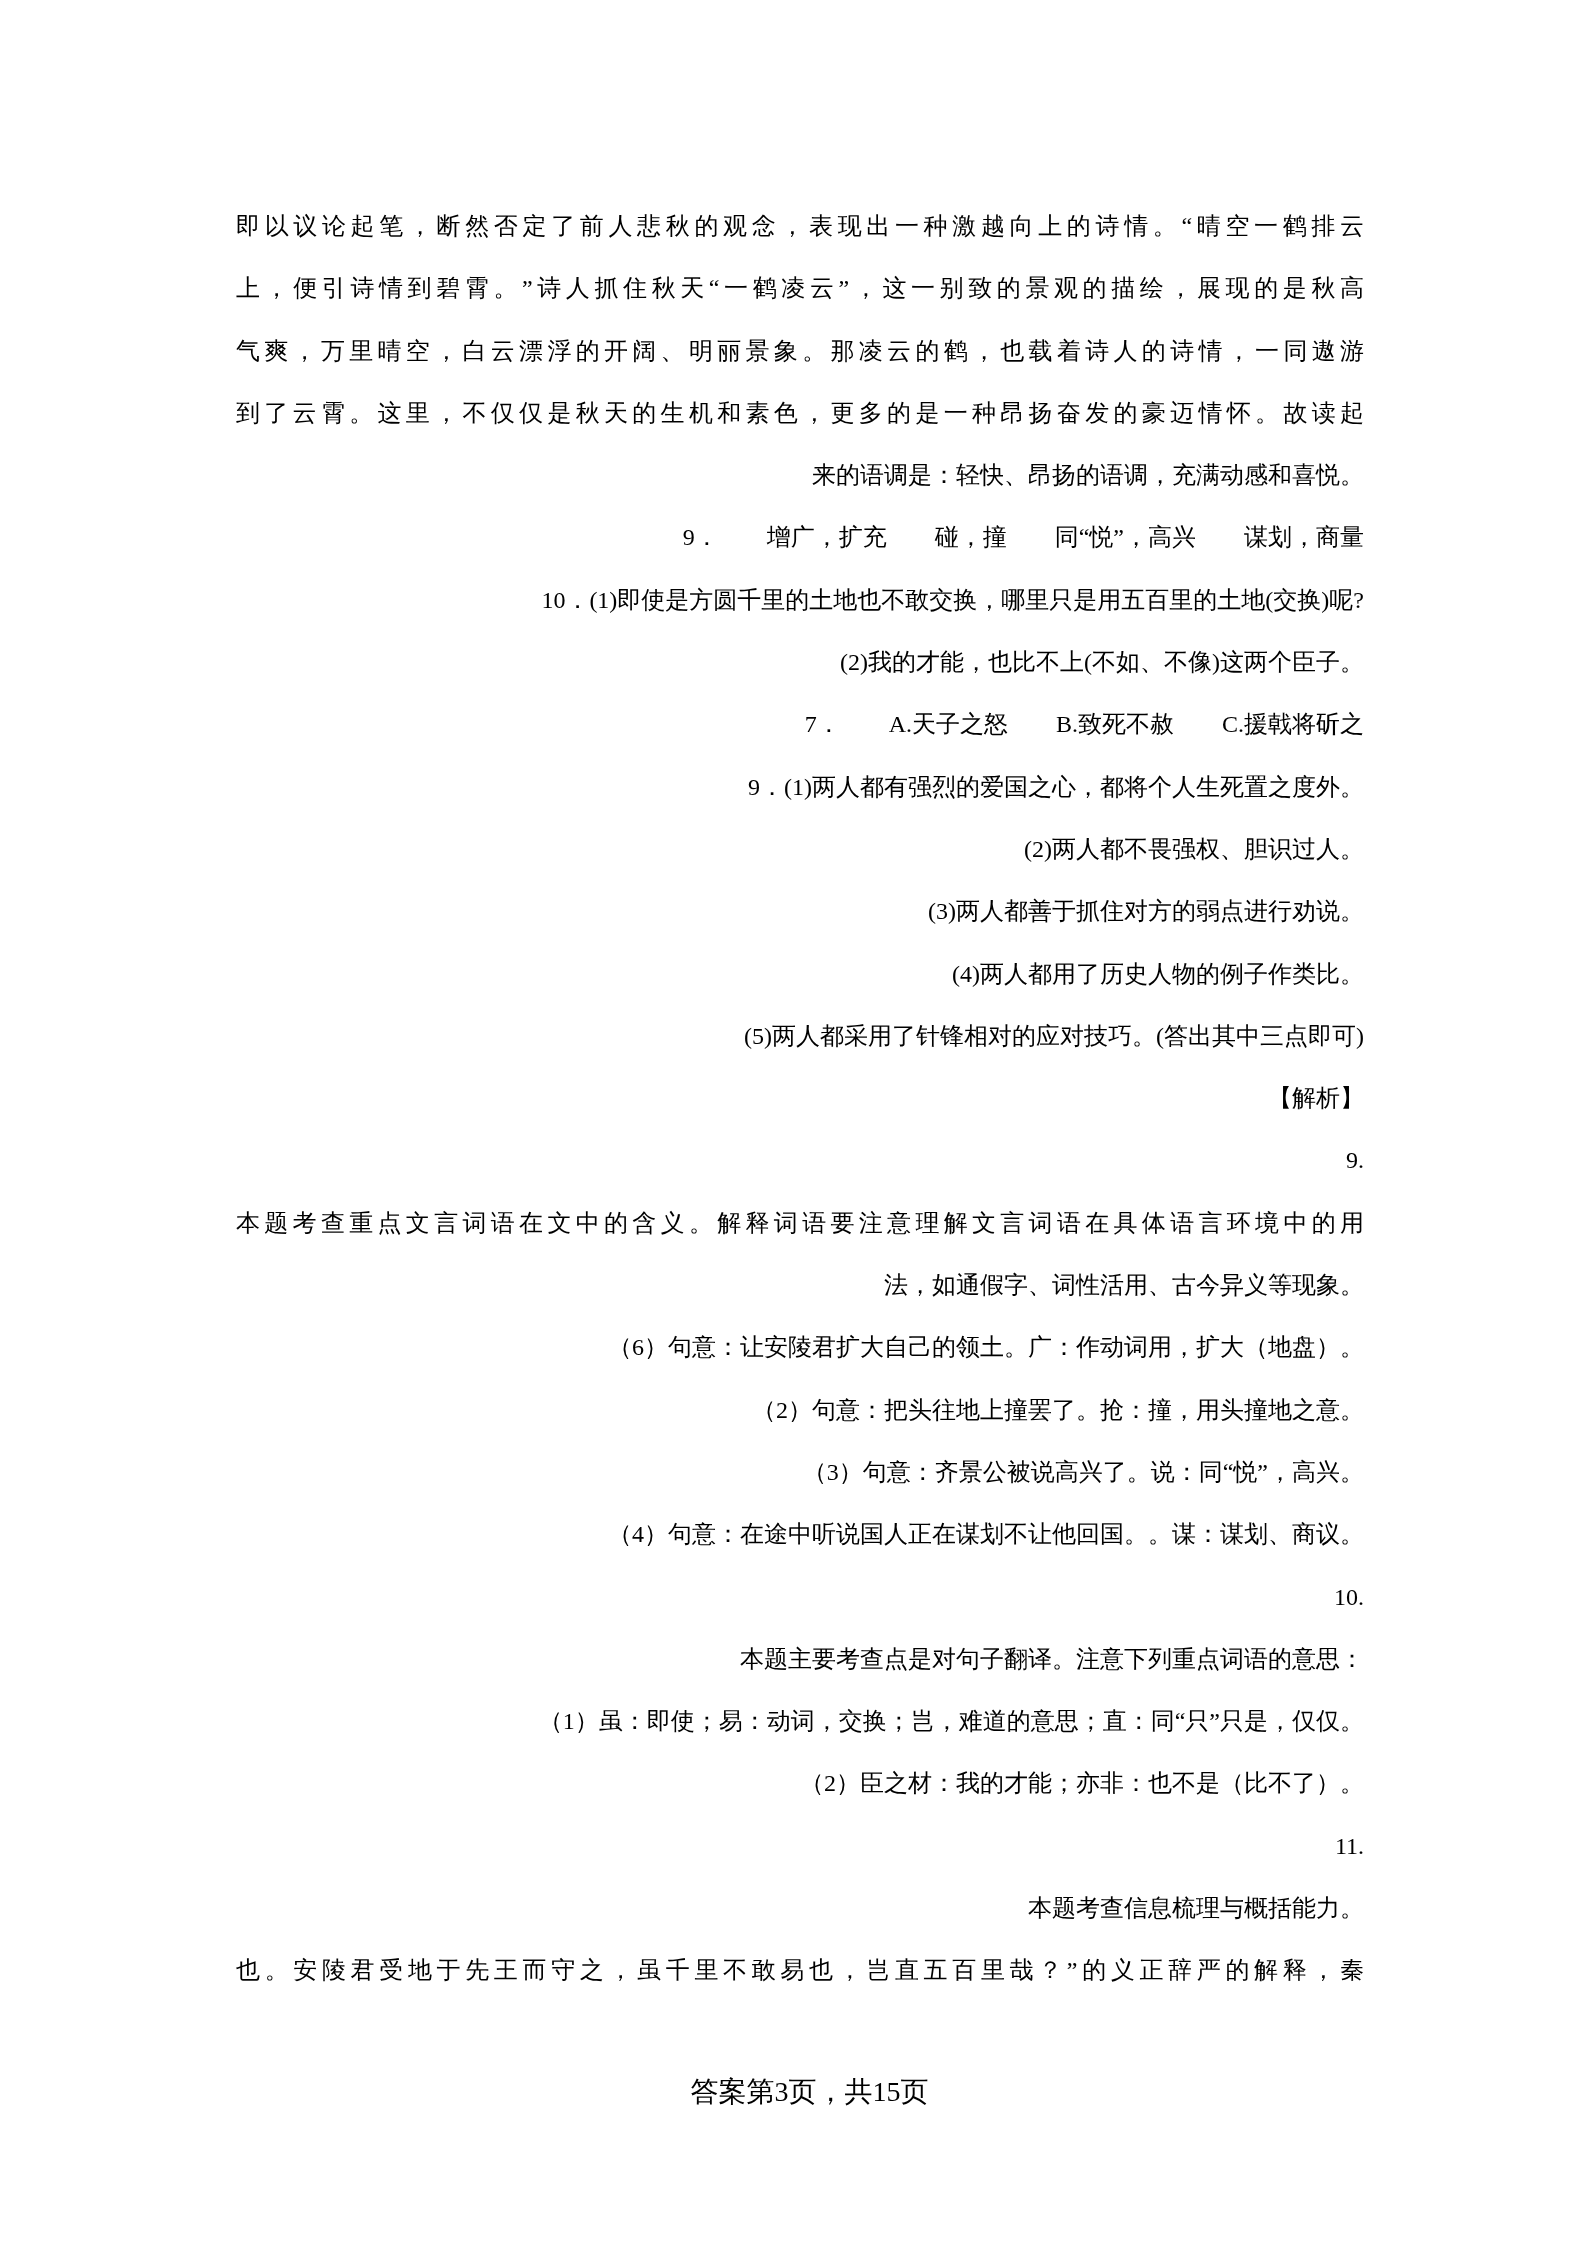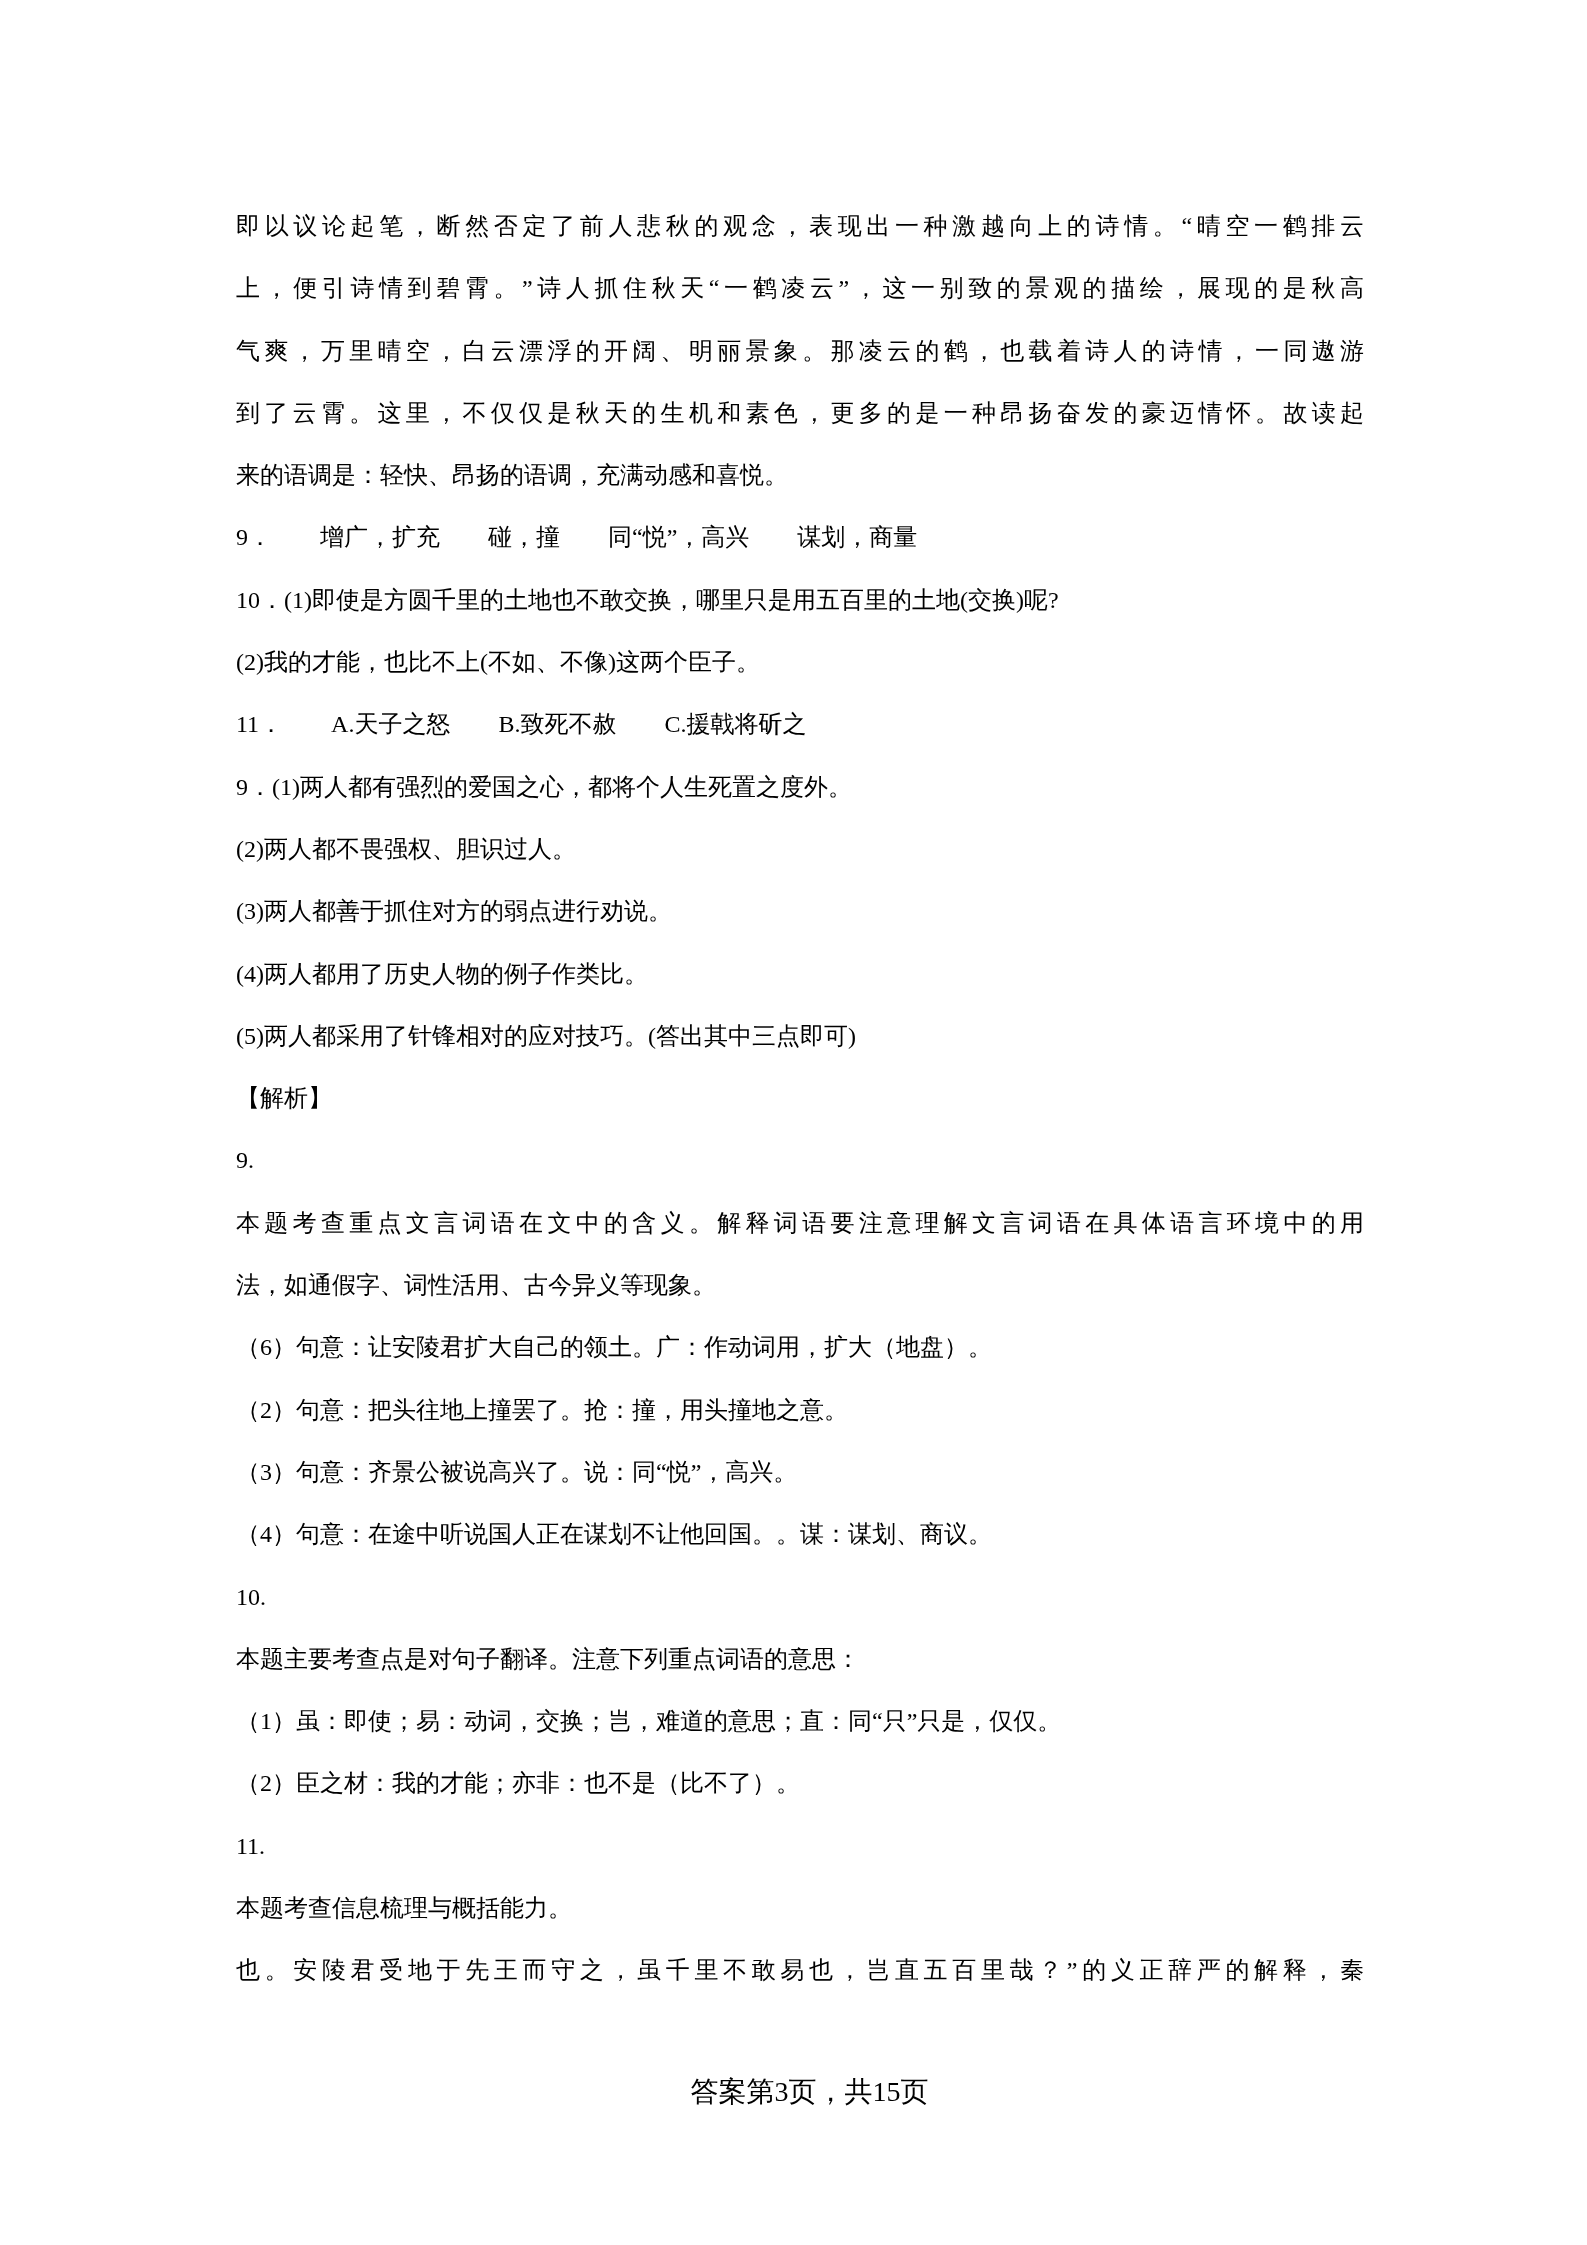--- a/index.html
+++ b/index.html
@@ -18,20 +18,21 @@
     left: 236px;
     top: 195px;
     width: 1128px;
     font-size: 24px;
     line-height: 62.3px;
   }
   .line {
     white-space: pre;        
     height: 62.3px;
     overflow: visible;
+    text-align: right;
   }
   .line.j {                  
     white-space: normal;
     text-align: justify;
     text-align-last: justify;
   }
   .footer {
     position: absolute;
     top: 2061px;
     left: 0;
@@ -48,21 +49,21 @@
 <div class="page">
   <div class="text-block" id="text-block">
       <div class="line j">即以议论起笔，断然否定了前人悲秋的观念，表现出一种激越向上的诗情。“晴空一鹤排云</div>
       <div class="line j">上，便引诗情到碧霄。”诗人抓住秋天“一鹤凌云”，这一别致的景观的描绘，展现的是秋高</div>
       <div class="line j">气爽，万里晴空，白云漂浮的开阔、明丽景象。那凌云的鹤，也载着诗人的诗情，一同遨游</div>
       <div class="line j">到了云霄。这里，不仅仅是秋天的生机和素色，更多的是一种昂扬奋发的豪迈情怀。故读起</div>
       <div class="line">来的语调是：轻快、昂扬的语调，充满动感和喜悦。</div>
       <div class="line">9．　　增广，扩充　　碰，撞　　同“悦”，高兴　　谋划，商量</div>
       <div class="line">10．(1)即使是方圆千里的土地也不敢交换，哪里只是用五百里的土地(交换)呢?</div>
       <div class="line">(2)我的才能，也比不上(不如、不像)这两个臣子。</div>
-      <div class="line">11．　　A.天子之怒　　B.致死不赦　　C.援戟将斫之</div>
+      <div class="line">7．　　A.天子之怒　　B.致死不赦　　C.援戟将斫之</div>
       <div class="line">9．(1)两人都有强烈的爱国之心，都将个人生死置之度外。</div>
       <div class="line">(2)两人都不畏强权、胆识过人。</div>
       <div class="line">(3)两人都善于抓住对方的弱点进行劝说。</div>
       <div class="line">(4)两人都用了历史人物的例子作类比。</div>
       <div class="line">(5)两人都采用了针锋相对的应对技巧。(答出其中三点即可)</div>
       <div class="line">【解析】</div>
       <div class="line">9.</div>
       <div class="line j">本题考查重点文言词语在文中的含义。解释词语要注意理解文言词语在具体语言环境中的用</div>
       <div class="line">法，如通假字、词性活用、古今异义等现象。</div>
       <div class="line">（6）句意：让安陵君扩大自己的领土。广：作动词用，扩大（地盘）。</div>

